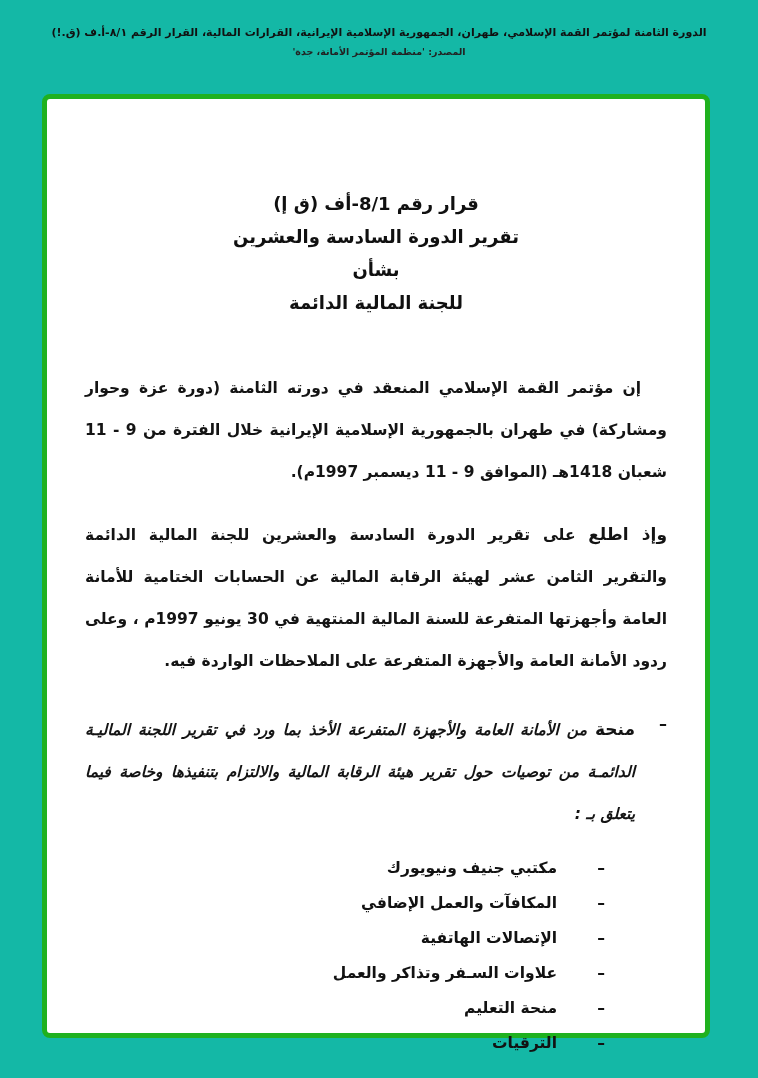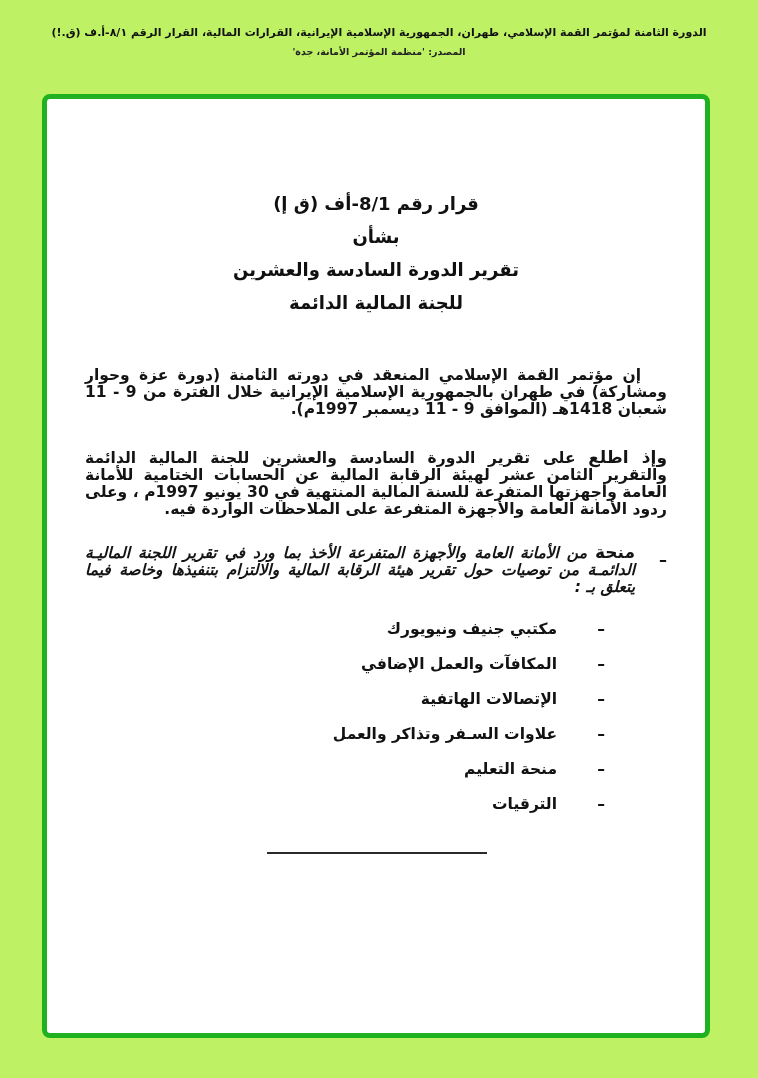--- a/index.html
+++ b/index.html
@@ -1,33 +1,33 @@
 <!DOCTYPE html>
 <html lang="ar"><head>
 <meta charset="utf-8">
 <style>
   * { margin:0; padding:0; box-sizing:border-box; }
   html,body { background:#ffffff; }
   body { font-family:"DejaVu Sans", sans-serif; }
-  .page { position:relative; width:758px; height:1078px; background:#bef264; overflow:hidden; margin:0 auto; }
+  .page { position:relative; width:758px; height:1078px; background:#14b8a6; overflow:hidden; margin:0 auto; }
 
   .doc-header { position:absolute; top:26px; left:0; width:100%; text-align:center; direction:rtl; color:#111; }
   .doc-header .line1 { font-size:11px; font-weight:bold; letter-spacing:0; }
   .doc-header .line2 { font-size:9.5px; font-weight:bold; margin-top:7px; color:#222; }
 
   .green-frame { position:absolute; left:42px; top:94px; width:668px; height:944px;
                  border:5px solid #1fb11f; border-radius:8px; background:#ffffff; }
 
   .content { position:absolute; inset:0; padding:88px 38px 0 38px; direction:rtl; color:#121212; }
 
   .title-block { text-align:center; font-weight:bold; font-size:18px; line-height:33px; color:#101010; }
 
-  .body-text { font-size:15.5px; font-weight:bold; line-height:17px; text-align:justify; color:#141414; }
+  .body-text { font-size:15.5px; font-weight:bold; line-height:42px; text-align:justify; color:#141414; }
   .p1 { margin-top:48px; text-indent:26px; }
-  .p2 { margin-top:31px; }
+  .p2 { margin-top:20px; }
   .lead { font-size:17px; font-weight:bold; }
 
   .p3row { margin-top:26px; display:flex; gap:10px; }
   .p3marker { flex:0 0 22px; font-weight:bold; font-size:16px; line-height:31px; }
   .p3body { flex:1; }
   .p3text { font-style:italic; }
 
   .list { margin-top:16px; margin-right:62px; }
   .list-item { display:flex; gap:30px; line-height:35px; font-size:15.5px; font-weight:bold; }
   .list-marker { flex:0 0 18px; }
@@ -42,22 +42,22 @@
   <div class="doc-header">
     <div class="line1">الدورة الثامنة لمؤتمر القمة الإسلامي، طهران، الجمهورية الإسلامية الإيرانية، القرارات المالية، القرار الرقم ٨/١-أ.ف (ق.!)</div>
     <div class="line2">المصدر:  'منظمة المؤتمر الأمانة، جدة'</div>
   </div>
 
   <div class="green-frame" style="border-color: rgb(31, 177, 31);">
     <div class="content">
 
       <div class="title-block">
         <div>قرار رقم 8/1-أف (ق إ)</div>
+        <div>تقرير الدورة السادسة والعشرين</div>
         <div>بشأن</div>
-        <div>تقرير الدورة السادسة والعشرين</div>
         <div>للجنة المالية الدائمة</div>
       </div>
 
       <p class="body-text p1">إن مؤتمر القمة الإسلامي المنعقد في دورته الثامنة (دورة عزة وحوار ومشاركة) في طهران بالجمهورية الإسلامية الإيرانية خلال الفترة من 9 - 11 شعبان 1418هـ (الموافق 9 - 11 ديسمبر 1997م).</p>
 
       <p class="body-text p2"><span class="lead">وإذ اطلع</span> <span>على تقرير الدورة السادسة والعشرين للجنة المالية الدائمة والتقرير الثامن عشر لهيئة الرقابة المالية عن الحسابات الختامية للأمانة العامة وأجهزتها المتفرعة للسنة المالية المنتهية في 30 يونيو 1997م ، وعلى ردود الأمانة العامة والأجهزة المتفرعة على الملاحظات الواردة فيه.</span></p>
 
       <div class="p3row">
         <div class="p3marker">–</div>
         <p class="body-text p3body"><span class="lead">منحة</span> <span class="p3text">من الأمانة العامة والأجهزة المتفرعة الأخذ بما ورد في تقرير اللجنة الماليـة الدائمـة من توصيات حول تقرير هيئة الرقابة المالية والالتزام بتنفيذها وخاصة فيما يتعلق بـ :</span></p>

